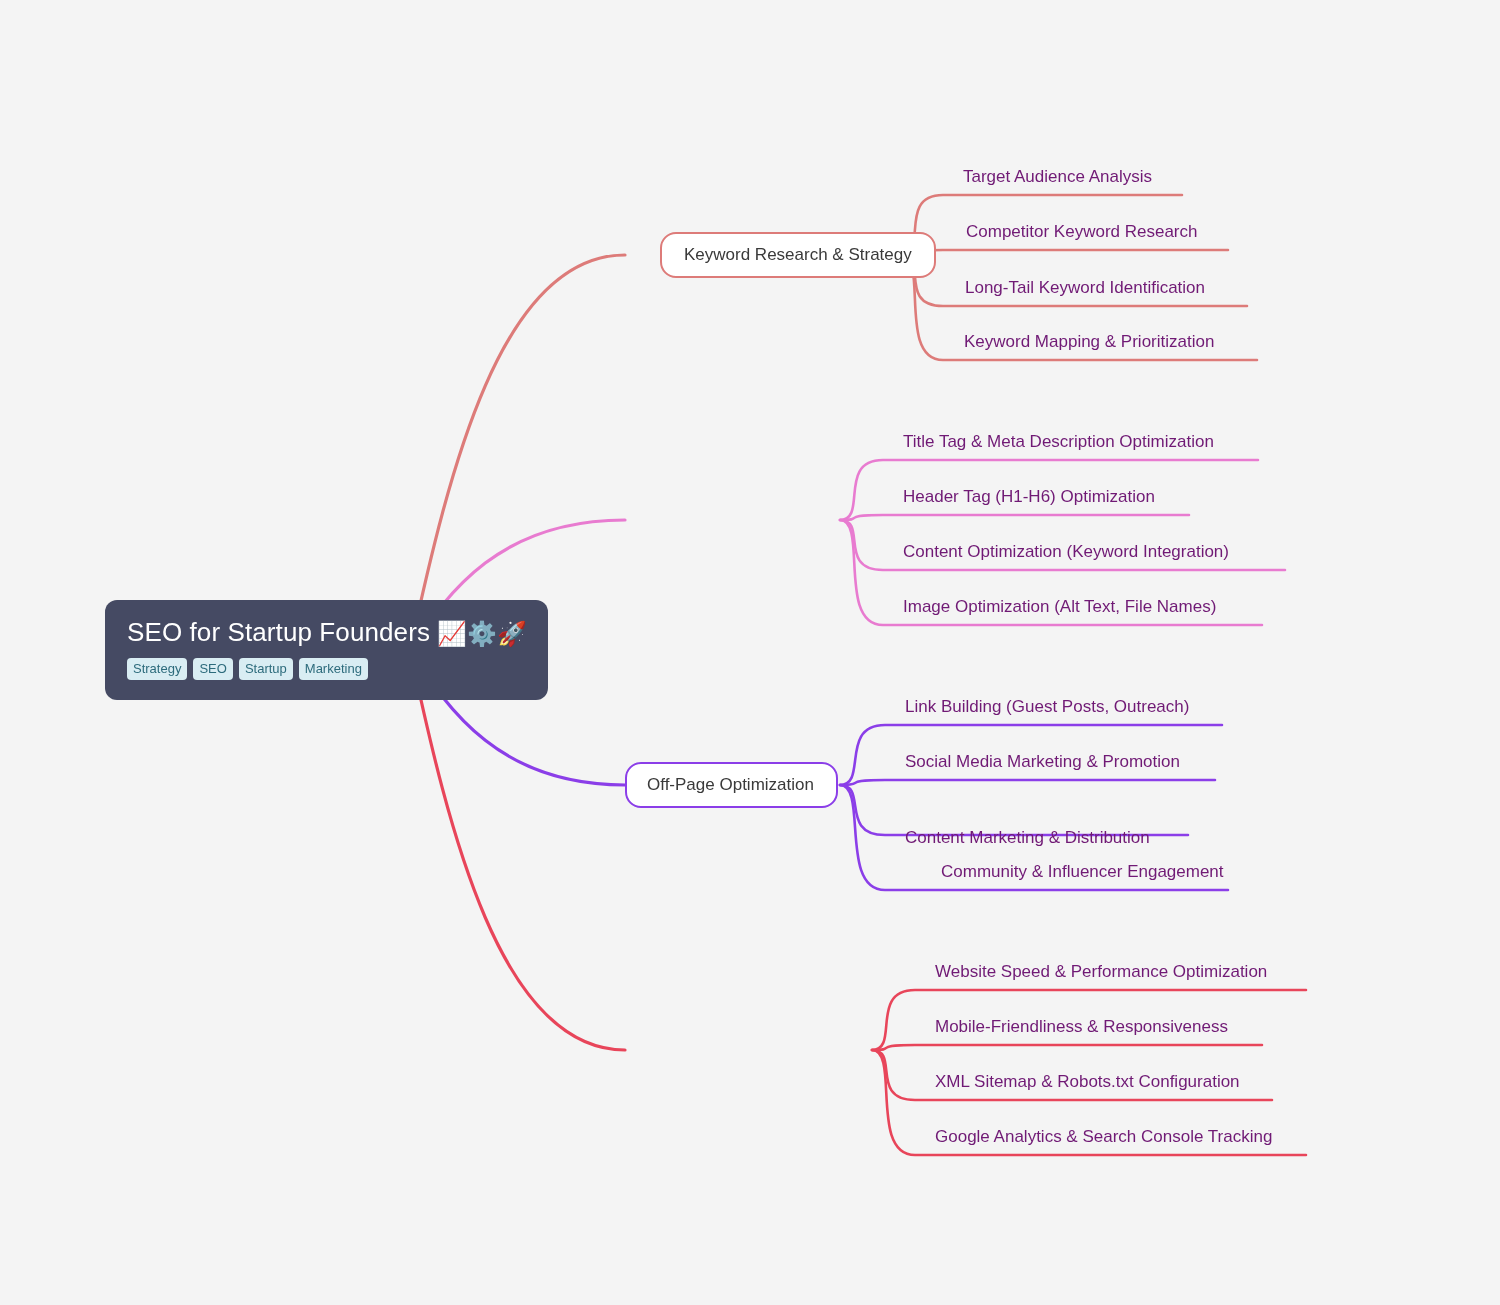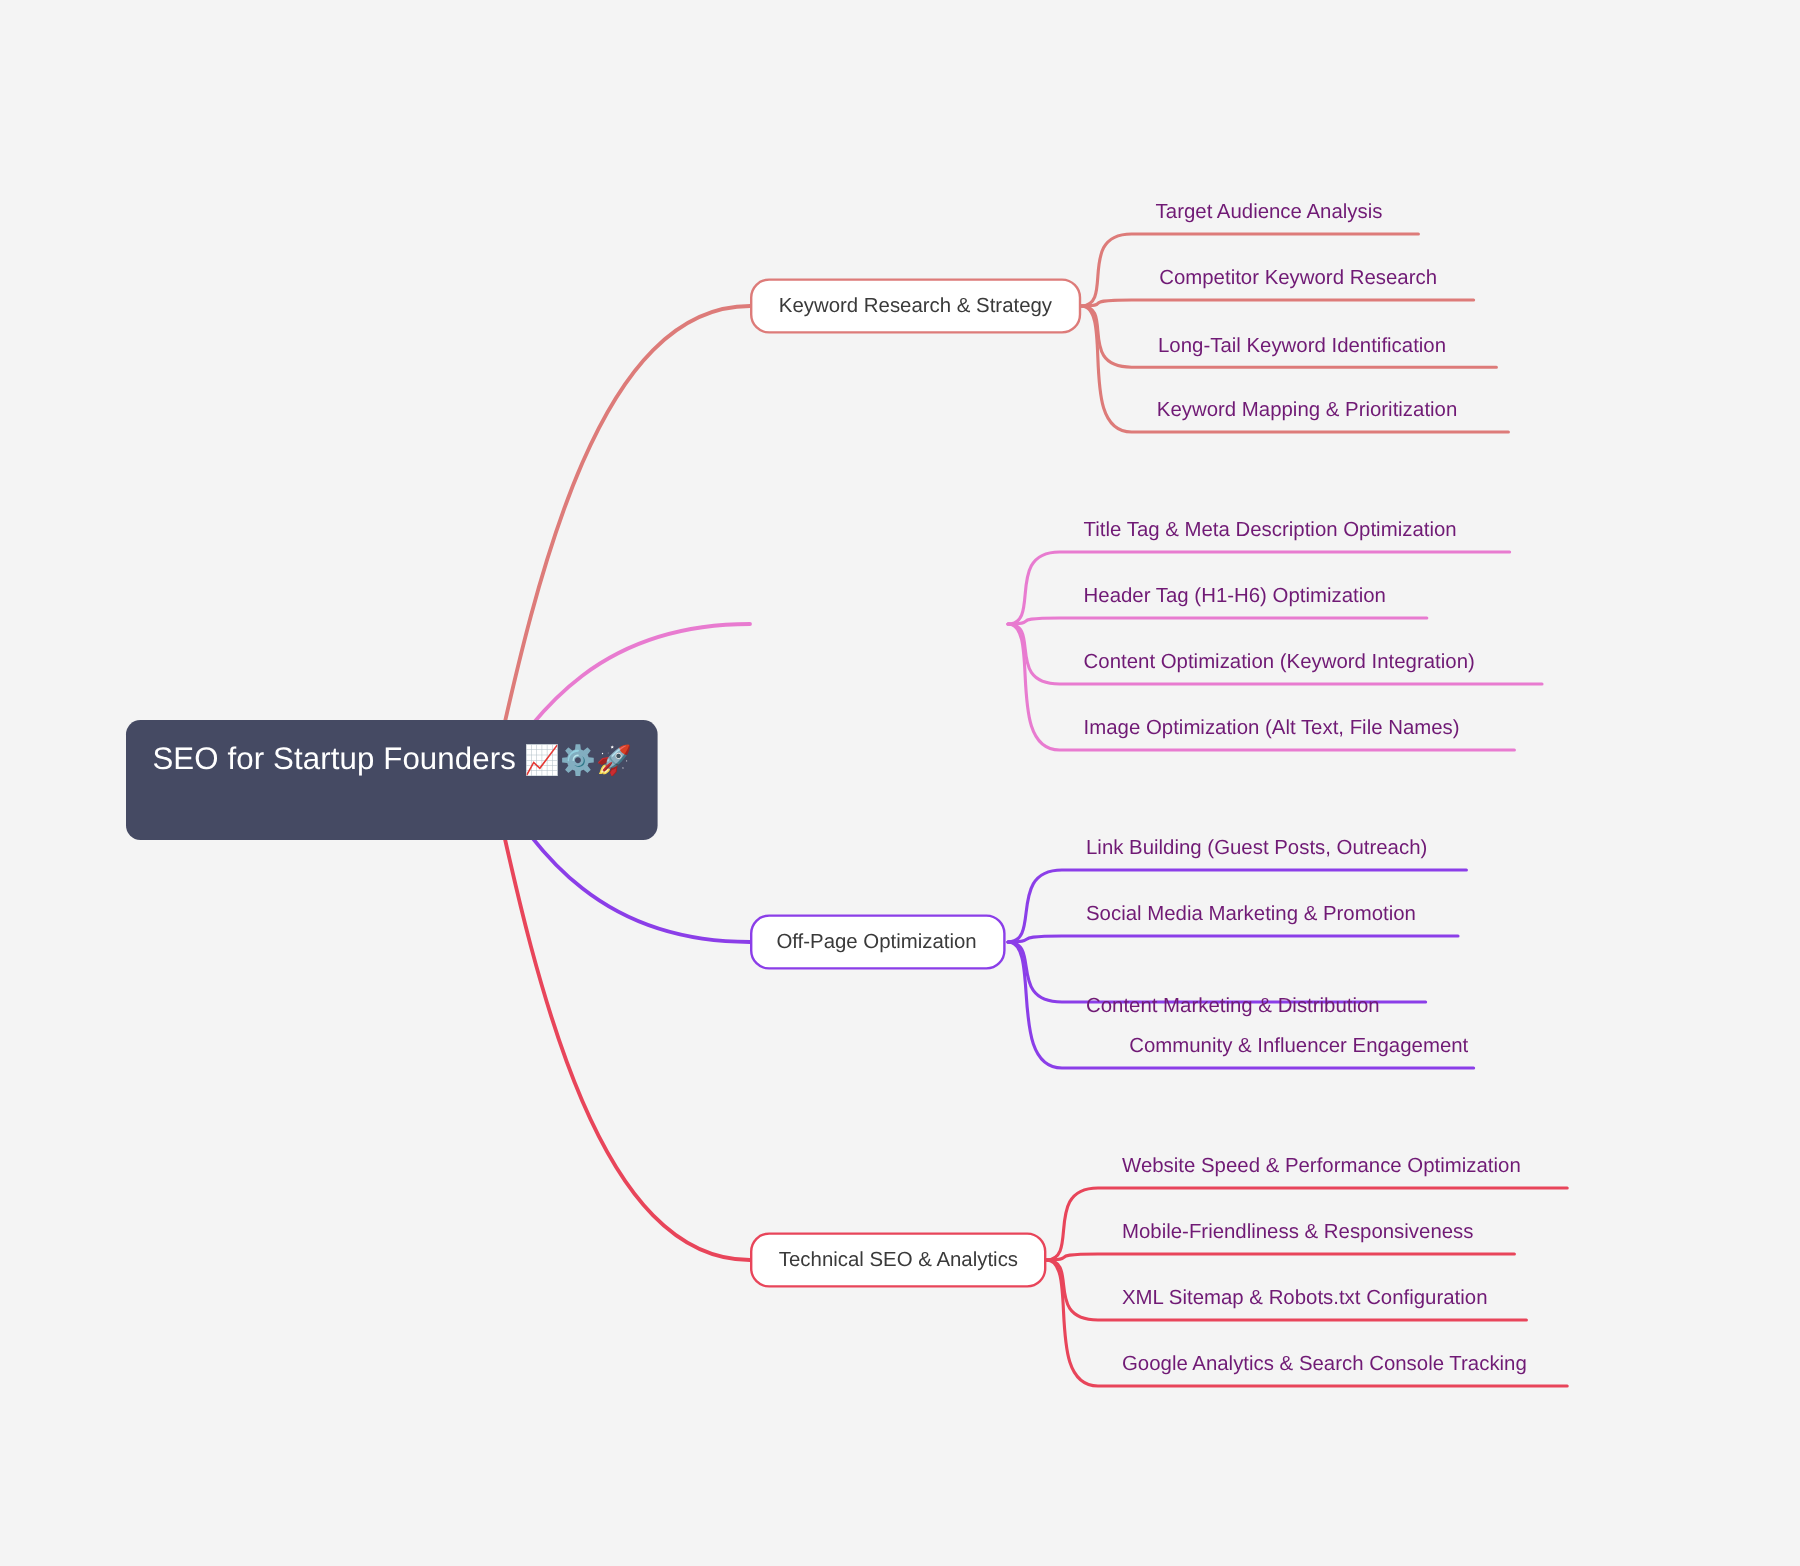--- a/index.html
+++ b/index.html
@@ -126,44 +126,47 @@
       <path d="M 872 1050 C 900 1050, 869 1045, 915 1045 L 1262 1045" fill="none" stroke="#e8455a" stroke-width="2.6" stroke-linecap="round"></path>
       <path d="M 872 1050 C 900 1050, 869 1100, 915 1100 L 1272 1100" fill="none" stroke="#e8455a" stroke-width="2.6" stroke-linecap="round"></path>
       <path d="M 872 1050 C 900 1050, 869 1155, 915 1155 L 1306 1155" fill="none" stroke="#e8455a" stroke-width="2.6" stroke-linecap="round"></path>
     </svg>
 
   <div class="root-node" style="background: rgb(69, 74, 99);">
     <div class="root-title" style="color: rgb(255, 255, 255);">
       <span>SEO for Startup Founders</span>
       <span class="root-emoji">📈⚙️🚀</span>
     </div>
+    <div class="root-tags">
+      <span class="root-tag" style="background: rgb(217, 237, 243); color: rgb(45, 107, 124);">Strategy</span>
+      <span class="root-tag" style="background: rgb(217, 237, 243); color: rgb(45, 107, 124);">SEO</span>
+      <span class="root-tag" style="background: rgb(217, 237, 243); color: rgb(45, 107, 124);">Startup</span>
+      <span class="root-tag" style="background: rgb(217, 237, 243); color: rgb(45, 107, 124);">Marketing</span>
+    </div>
   </div>
 
-  <div class="branch-node" style="left: 625px; top: 232px; border-color: rgb(221, 123, 121);">
+  <div class="branch-node" style="left: 660px; top: 232px; border-color: rgb(221, 123, 121);">
     <span class="branch-label">Keyword Research &amp; Strategy</span>
   </div>
   <div class="leaf-label" style="left:963px; top:166px;">Target Audience Analysis</div>
   <div class="leaf-label" style="left:966px; top:221px;">Competitor Keyword Research</div>
   <div class="leaf-label" style="left:965px; top:277px;">Long-Tail Keyword Identification</div>
   <div class="leaf-label" style="left:964px; top:331px;">Keyword Mapping &amp; Prioritization</div>
 
   <div class="leaf-label" style="left:903px; top:431px;">Title Tag &amp; Meta Description Optimization</div>
   <div class="leaf-label" style="left:903px; top:486px;">Header Tag (H1-H6) Optimization</div>
   <div class="leaf-label" style="left:903px; top:541px;">Content Optimization (Keyword Integration)</div>
   <div class="leaf-label" style="left:903px; top:596px;">Image Optimization (Alt Text, File Names)</div>
 
   <div class="branch-node" style="left: 625px; top: 762px; border-color: rgb(139, 62, 232); padding-left: 20px;">
     <span class="branch-label">Off-Page Optimization</span>
   </div>
   <div class="leaf-label" style="left:905px; top:696px;">Link Building (Guest Posts, Outreach)</div>
   <div class="leaf-label" style="left:905px; top:751px;">Social Media Marketing &amp; Promotion</div>
   <div class="leaf-label" style="left:905px; top:806px;margin-top:21px;">Content Marketing &amp; Distribution</div>
   <div class="leaf-label" style="left:905px; top:861px;margin-left:36px;">Community &amp; Influencer Engagement</div>
 
-  <div class="branch-node" style="left: 625px; top: 1027px; border-color: rgb(232, 69, 90);">
-    <span class="branch-label">Technical SEO &amp; Analytics</span>
-  </div>
   <div class="leaf-label" style="left:935px; top:961px;">Website Speed &amp; Performance Optimization</div>
   <div class="leaf-label" style="left:935px; top:1016px;">Mobile-Friendliness &amp; Responsiveness</div>
   <div class="leaf-label" style="left:935px; top:1071px;">XML Sitemap &amp; Robots.txt Configuration</div>
   <div class="leaf-label" style="left:935px; top:1126px;">Google Analytics &amp; Search Console Tracking</div>
 
 </div>
 
 </body></html>

